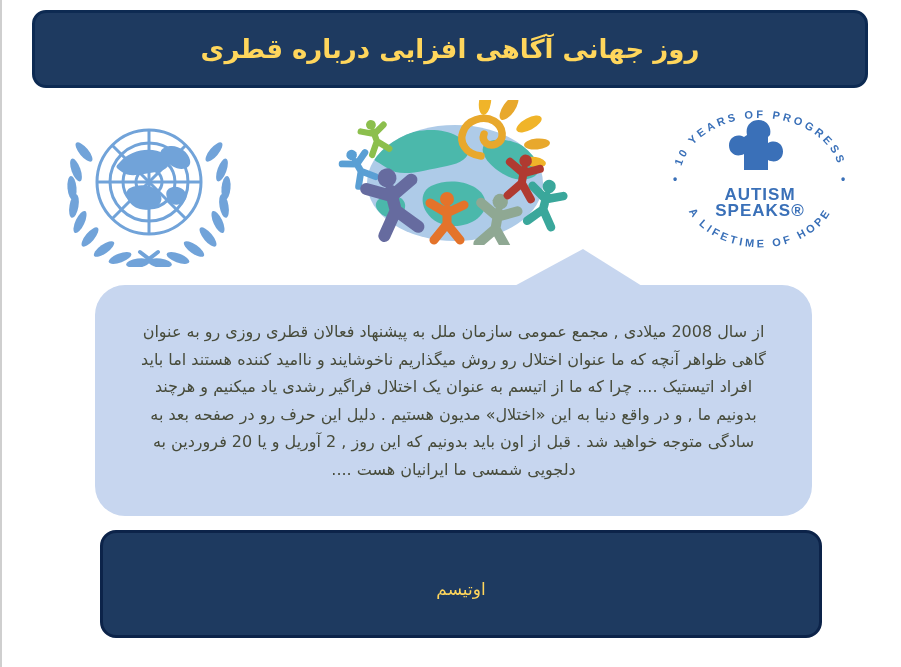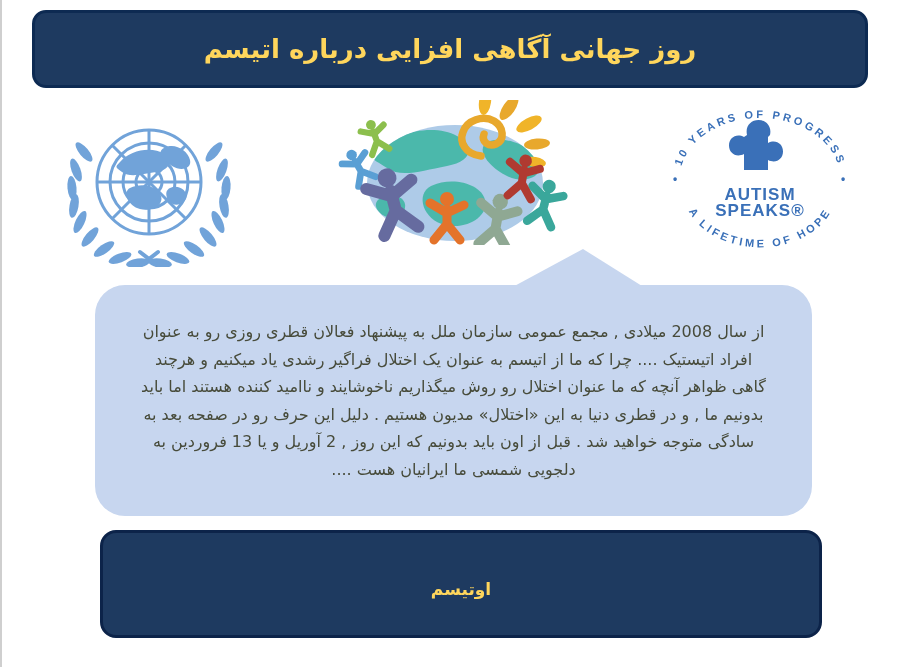--- a/index.html
+++ b/index.html
@@ -39,31 +39,31 @@
     direction:rtl;text-align:center;white-space:nowrap;
     color:#474B3A;font-size:16px;line-height:27.5px;
   }
   
   .footer-box{
     position:absolute;left:100px;top:530px;width:716px;height:102px;
     background:#1E3A60;border:3px solid #0C2349;border-radius:16px;
     display:flex;align-items:center;justify-content:center;
   }
   .footer-box .label{
-    color:#FFD65C;font-size:17px;font-weight:bold;direction:rtl;margin-top:9px;
+    color:#FFD65C;font-size:17px;font-weight:normal;direction:rtl;margin-top:9px;
   }
   .seal-text{font-family:"Liberation Sans","DejaVu Sans",sans-serif;font-weight:bold;fill:#3A70B8;}
 </style>
 </head>
 <body>
 
 <div class="slide-edge"></div>
 
 <div class="banner">
-  <div class="title">روز جهانی آگاهی افزایی درباره اتیسم</div>
+  <div class="title">روز جهانی آگاهی افزایی درباره قطری</div>
 </div>
 
 <svg id="un-logo" class="logo" width="178" height="155" viewBox="0 0 178 155">
   <g stroke="#71A3D9" stroke-width="3" fill="none">
     <circle cx="89" cy="70" r="52"></circle>
     <circle cx="89" cy="70" r="39"></circle>
     <circle cx="89" cy="70" r="26"></circle>
     <circle cx="89" cy="70" r="13"></circle>
     <line x1="37" y1="70" x2="141" y2="70"></line>
     <line x1="89" y1="18" x2="89" y2="122"></line>
@@ -164,22 +164,22 @@
   <text class="seal-text" x="100" y="94" font-size="17" letter-spacing="1" text-anchor="middle">AUTISM</text>
   <text class="seal-text" x="100" y="110" font-size="17" letter-spacing="1" text-anchor="middle">SPEAKS®</text>
 </svg>
 
 <svg class="bubble-tail" width="155" height="45" viewBox="0 0 155 45">
   <polygon points="5,45 83,3 150,45" fill="#C7D6EF"></polygon>
 </svg>
 
 <div class="bubble" dir="rtl">
   <div class="line">از سال 2008 میلادی , مجمع عمومی سازمان ملل به پیشنهاد فعالان قطری روزی رو به عنوان</div>
+  <div class="line">گاهی ظواهر آنچه که ما عنوان اختلال رو روش میگذاریم ناخوشایند و ناامید کننده هستند اما باید</div>
   <div class="line">افراد اتیستیک .... چرا که ما از اتیسم به عنوان یک اختلال فراگیر رشدی یاد میکنیم  و هرچند</div>
-  <div class="line">گاهی ظواهر آنچه که ما عنوان اختلال رو روش میگذاریم ناخوشایند و ناامید کننده هستند اما باید</div>
-  <div class="line">بدونیم ما , و در قطری دنیا به این «اختلال» مدیون هستیم . دلیل این حرف رو در صفحه بعد به</div>
-  <div class="line">سادگی متوجه خواهید شد . قبل از اون باید بدونیم که این روز , 2 آوریل و یا 13 فروردین به</div>
+  <div class="line">بدونیم ما , و در واقع دنیا به این «اختلال» مدیون هستیم . دلیل این حرف رو در صفحه بعد به</div>
+  <div class="line">سادگی متوجه خواهید شد . قبل از اون باید بدونیم که این روز , 2 آوریل و یا 20 فروردین به</div>
   <div class="line">دلجویی شمسی ما ایرانیان هست ....</div>
 </div>
 
 <div class="footer-box">
   <div class="label">اوتیسم</div>
 </div>
 
 </body></html>

